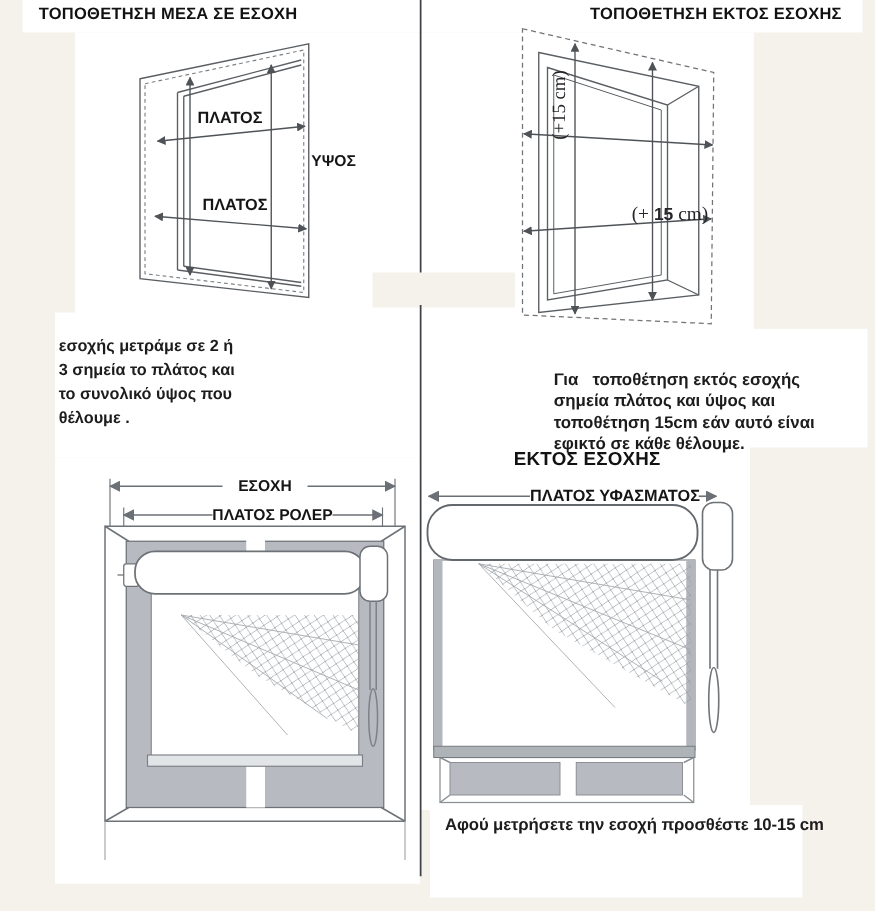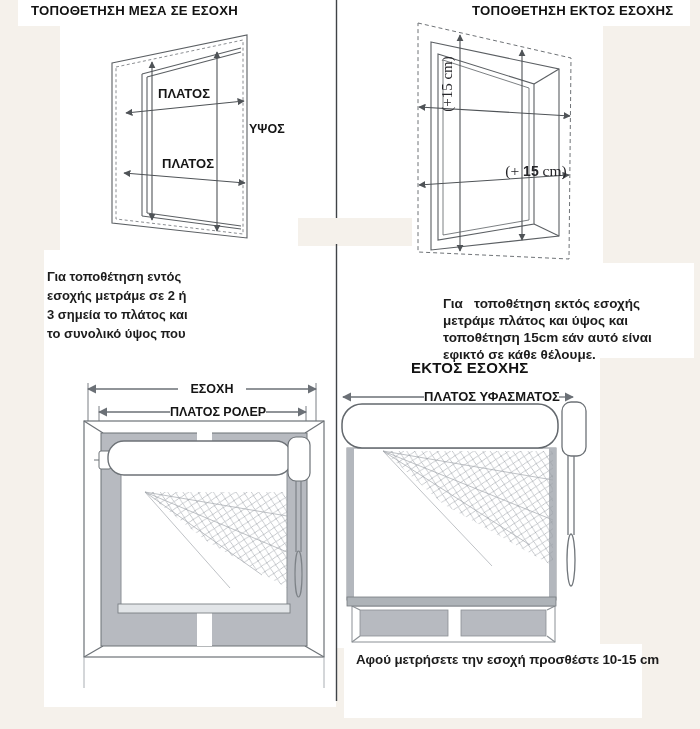--- a/index.html
+++ b/index.html
@@ -190,29 +190,29 @@
       </g>
     </g>
   </svg>
   </div>
 
   <div class="title" style="left:31px;top:3px;text-align:center;">ΤΟΠΟΘΕΤΗΣΗ ΜΕΣΑ ΣΕ ΕΣΟΧΗ</div>
 
   <div class="title" style="left:472px;top:3px;">ΤΟΠΟΘΕΤΗΣΗ ΕΚΤΟΣ ΕΣΟΧΗΣ</div>
 
   <div class="desc desc-tl">
-    <div>Για τοποθέτηση εντός</div>
     <div>εσοχής μετράμε σε 2 ή</div>
     <div>3 σημεία το πλάτος και</div>
     <div>το συνολικό ύψος που</div>
+    <div>θέλουμε .</div>
   </div>
 
   <div class="desc desc-tr">
     <div>Για   τοποθέτηση εκτός εσοχής</div>
-    <div>μετράμε πλάτος και ύψος και</div>
+    <div>σημεία πλάτος και ύψος και</div>
     <div>τοποθέτηση 15cm εάν αυτό είναι</div>
     <div>εφικτό σε κάθε θέλουμε.</div>
   </div>
 
   <div class="heading-br">ΕΚΤΟΣ ΕΣΟΧΗΣ</div>
 
   <div class="desc desc-br">
     <div>Αφού μετρήσετε την εσοχή προσθέστε 10-15 cm</div>
   </div>
 

